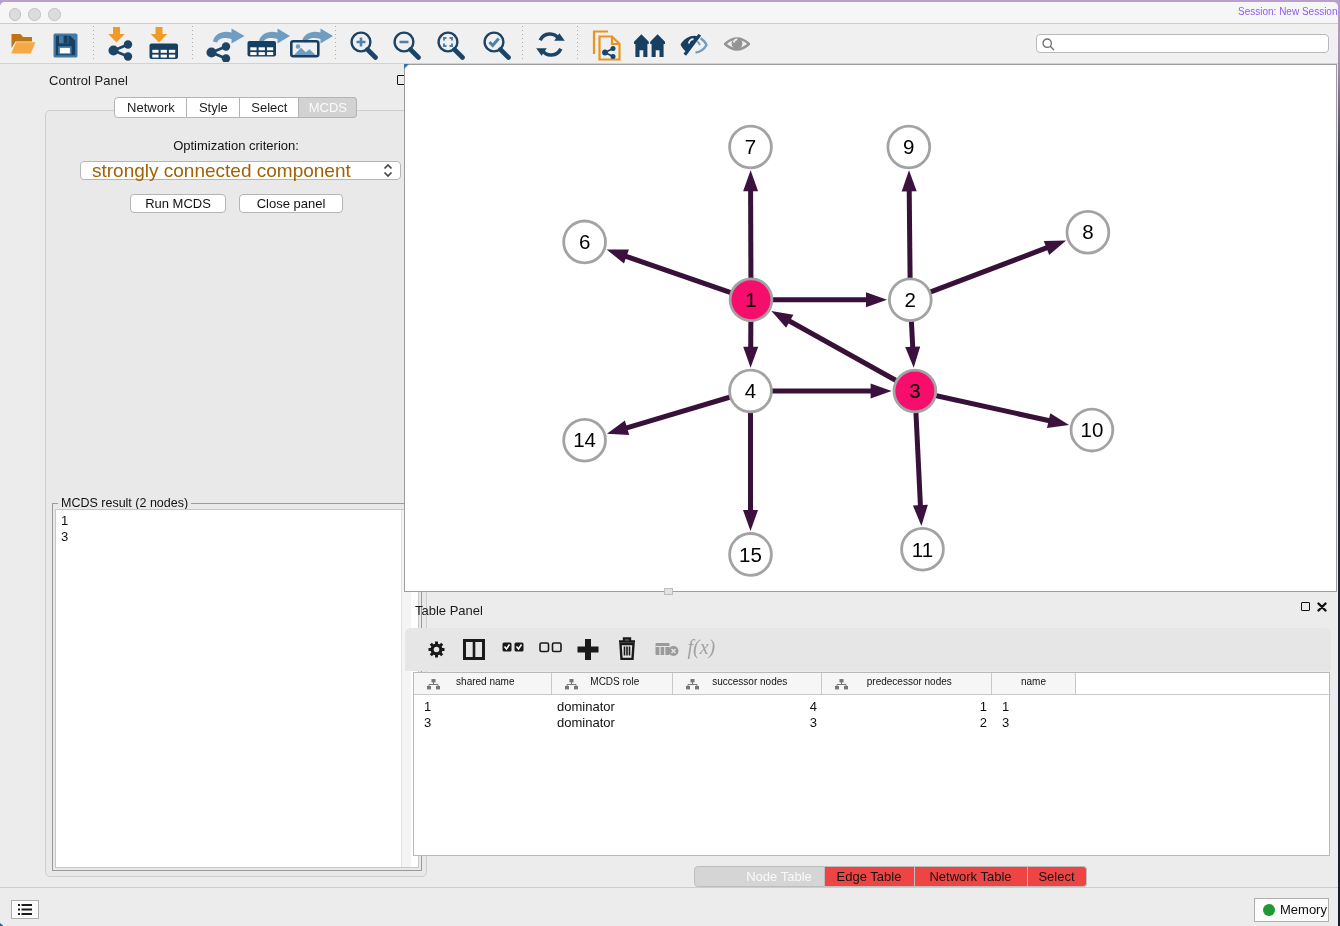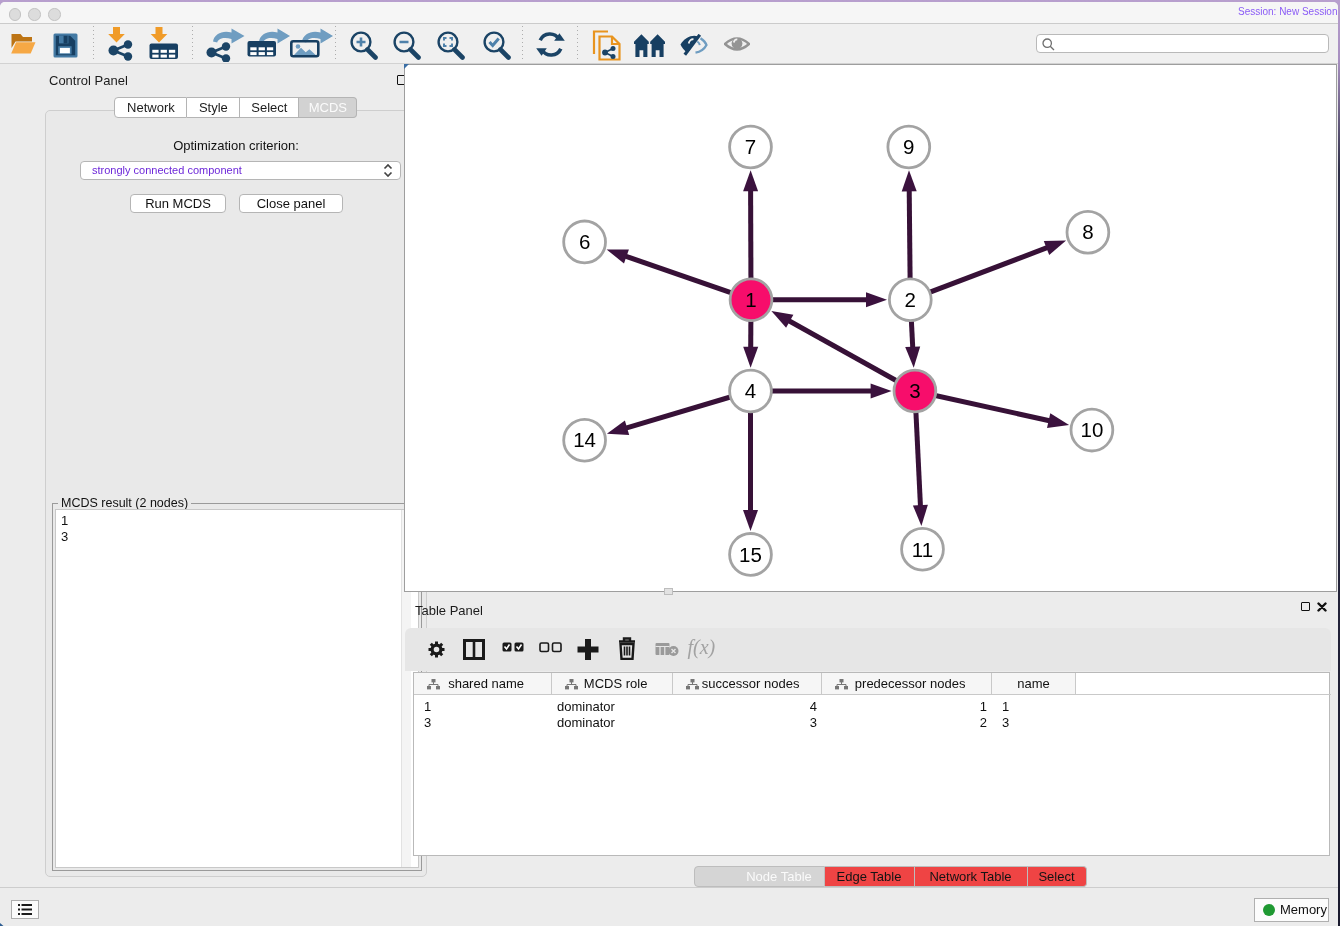--- a/index.html
+++ b/index.html
@@ -29,21 +29,21 @@
 .tabrow{position:absolute;display:flex;z-index:3;}
 .tab{height:19px;line-height:19px;font-size:13px;text-align:center;background:#fff;
   border:1px solid #b4b4b4;border-left:none;color:#1c1c1c;padding:0;}
 .tab.first{border-left:1px solid #b4b4b4;border-radius:4px 0 0 4px;}
 .tab.last{border-radius:0 4px 4px 0;}
 .tab.sel{background:#d2d2d2;color:#fbfbfb;}
 #cpcontent{position:absolute;left:9px;top:46px;width:380px;height:765px;
   background:#e9e9e9;border:1px solid #cecece;border-radius:5px;}
 #optlabel{position:absolute;left:0;top:27.5px;width:100%;text-align:center;font-size:13px;color:#111;}
 #optselect{position:absolute;left:34px;top:50px;width:308px;height:17px;background:#fff;
-  border:1px solid #b5b5b5;border-radius:4px;font-size:11px;color:#6d28d9;line-height:17px;padding-left:11px;}
+  border:1px solid #b5b5b5;border-radius:4px;font-size:19px;color:#a16207;line-height:17px;padding-left:11px;}
 .btn{position:absolute;top:83px;height:17px;background:#fff;border:1px solid #b5b5b5;
   border-radius:4px;font-size:13px;color:#111;text-align:center;line-height:17px;}
 #mcdsbox{position:absolute;left:6px;top:392px;width:368px;height:366px;
   border:1px solid #9a9a9a;}
 #mcdslabel{position:absolute;left:5px;top:-8px;background:#e9e9e9;padding:0 3px;
   font-size:12.5px;color:#111;}
 #mcdswhite{position:absolute;left:2px;top:5px;width:362px;height:357px;background:#fff;
   border:1px solid #c8c8c8;font-size:13px;color:#111;line-height:16px;}
 #mcdsscroll{position:absolute;right:7px;top:0;width:9px;height:100%;background:#f4f4f4;
   border-left:1px solid #e2e2e2;}
@@ -54,21 +54,21 @@
   background:linear-gradient(180deg,#f9f9f9,#dedede 60%,#cfcfcf);border-bottom:1px solid #9e9e9e;}
 #netname{position:absolute;top:3.5px;width:100%;text-align:center;font-size:12.5px;color:#111;}
 
 #tpanel{position:absolute;left:404px;top:534px;width:932.5px;height:291.5px;}
 #tphead{position:absolute;left:11px;top:5px;font-size:13px;color:#1c1c1c;}
 #ttoolbar{position:absolute;left:0.5px;top:30.5px;width:926px;height:43px;background:#e6e6e6;
   border-radius:6px 6px 0 0;}
 #tablearea{position:absolute;left:9px;top:74px;width:915px;height:182.5px;background:#fff;
   border:1px solid #b9b9b9;}
 .hcell{position:absolute;top:0;height:21px;background:#f6f6f6;border-right:1px solid #c9c9c9;
-  font-size:13px;color:#111;}
+  font-size:10px;color:#111;}
 .hlabel{position:absolute;top:3px;width:100%;text-align:center;}
 .rowtext{position:absolute;font-size:13px;color:#111;}
 .btab{height:19px;line-height:19px;font-size:13px;text-align:center;background:#ef4444;
   border:1px solid #bdbdbd;border-left:none;color:#141414;}
 
 #listbtn{position:absolute;left:10.5px;top:12px;width:26px;height:17px;background:#fafafa;
   border:1px solid #adadad;}
 #membtn{position:absolute;left:1254px;top:10px;width:73px;height:22px;background:#fcfcfc;
   border:1px solid #b0b0b0;font-size:13px;color:#111;}
 </style>

